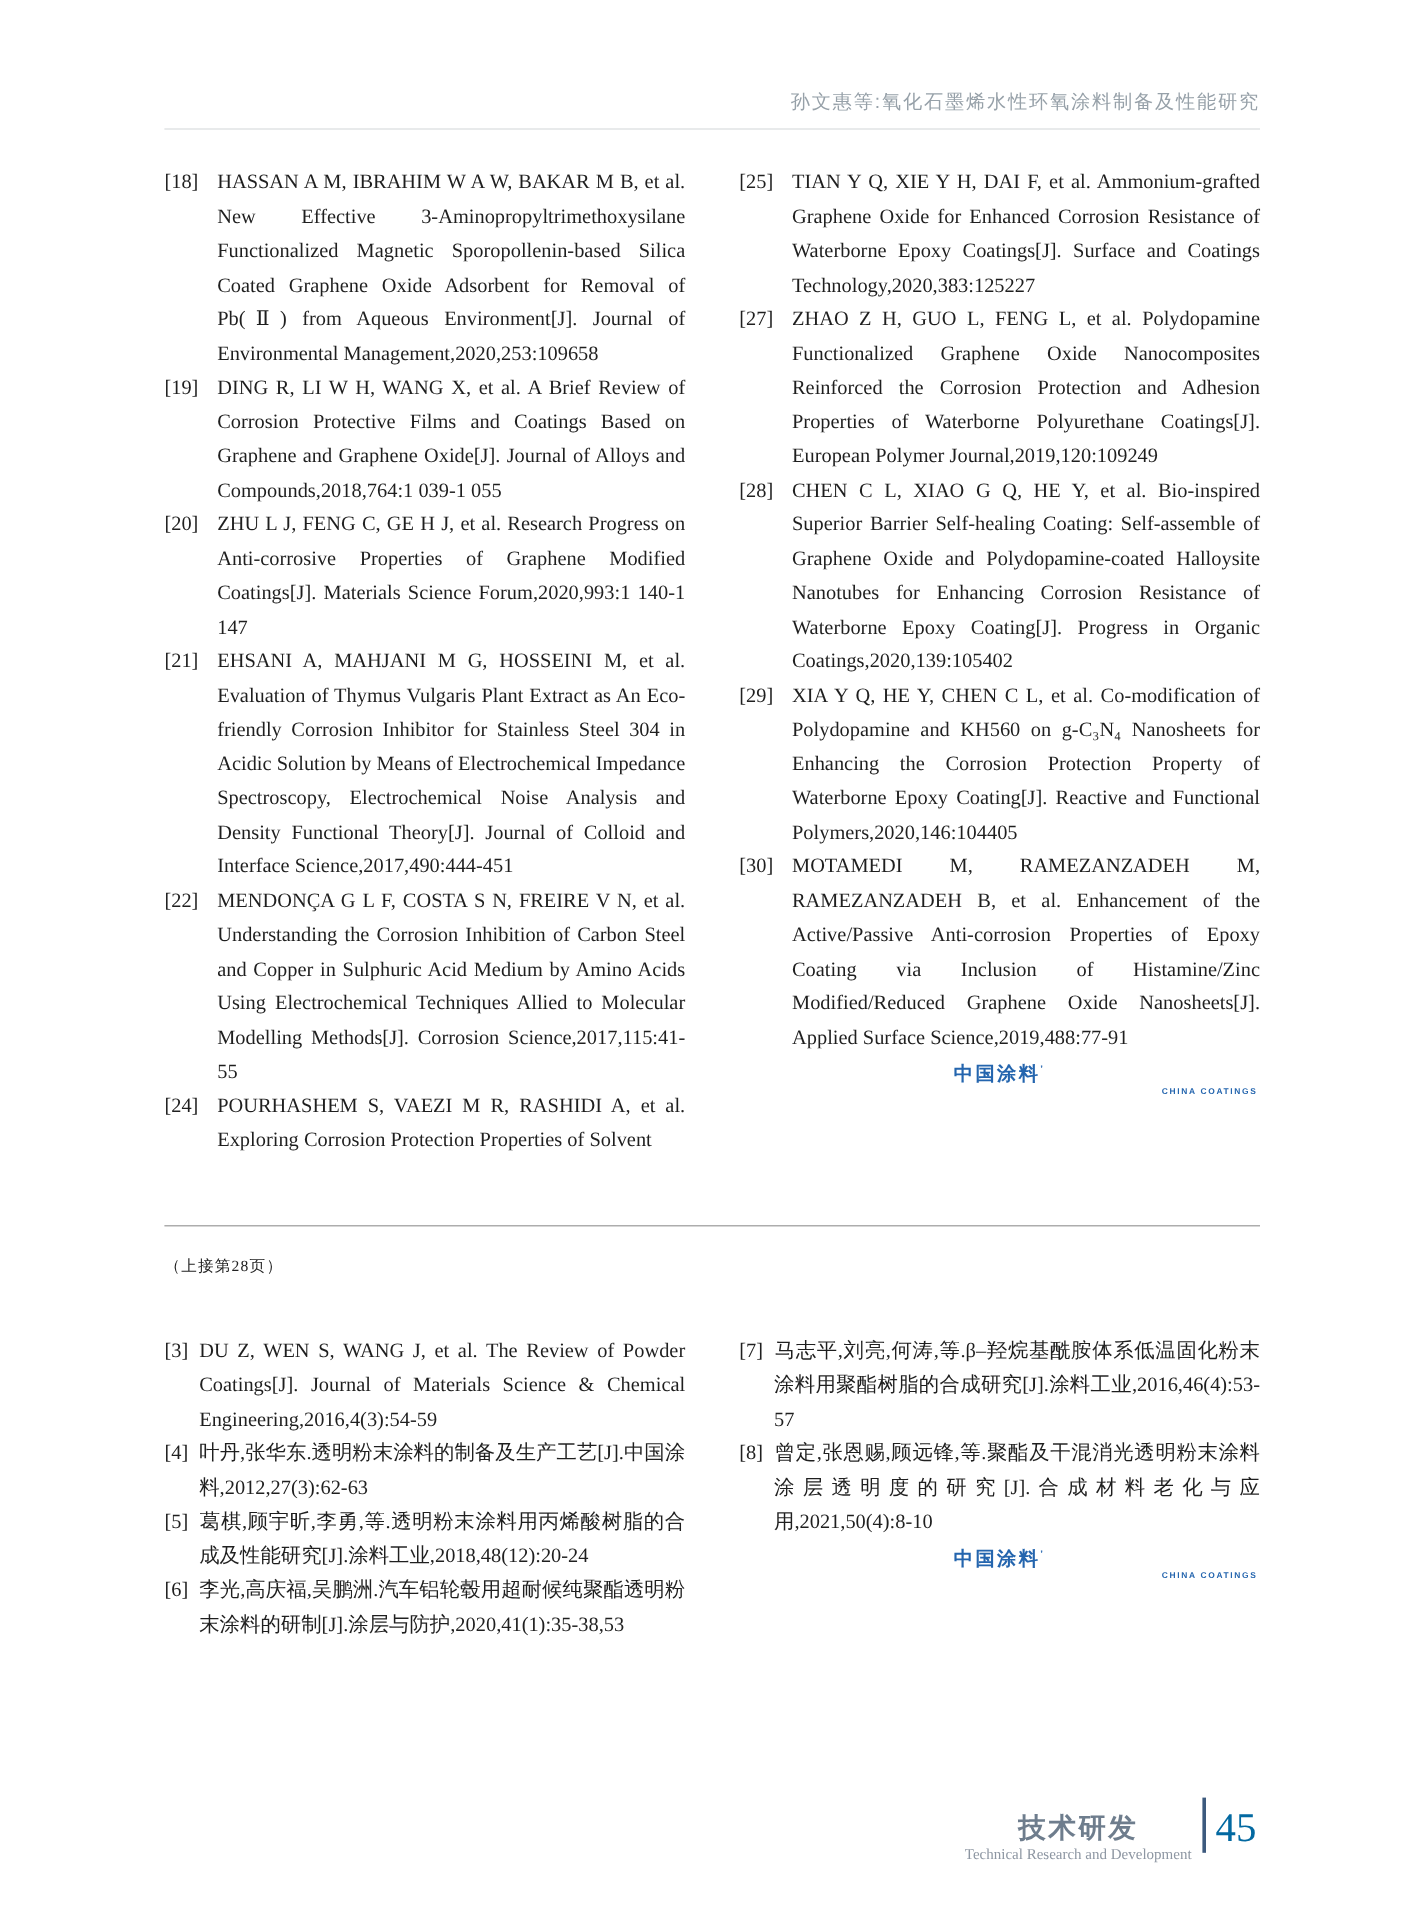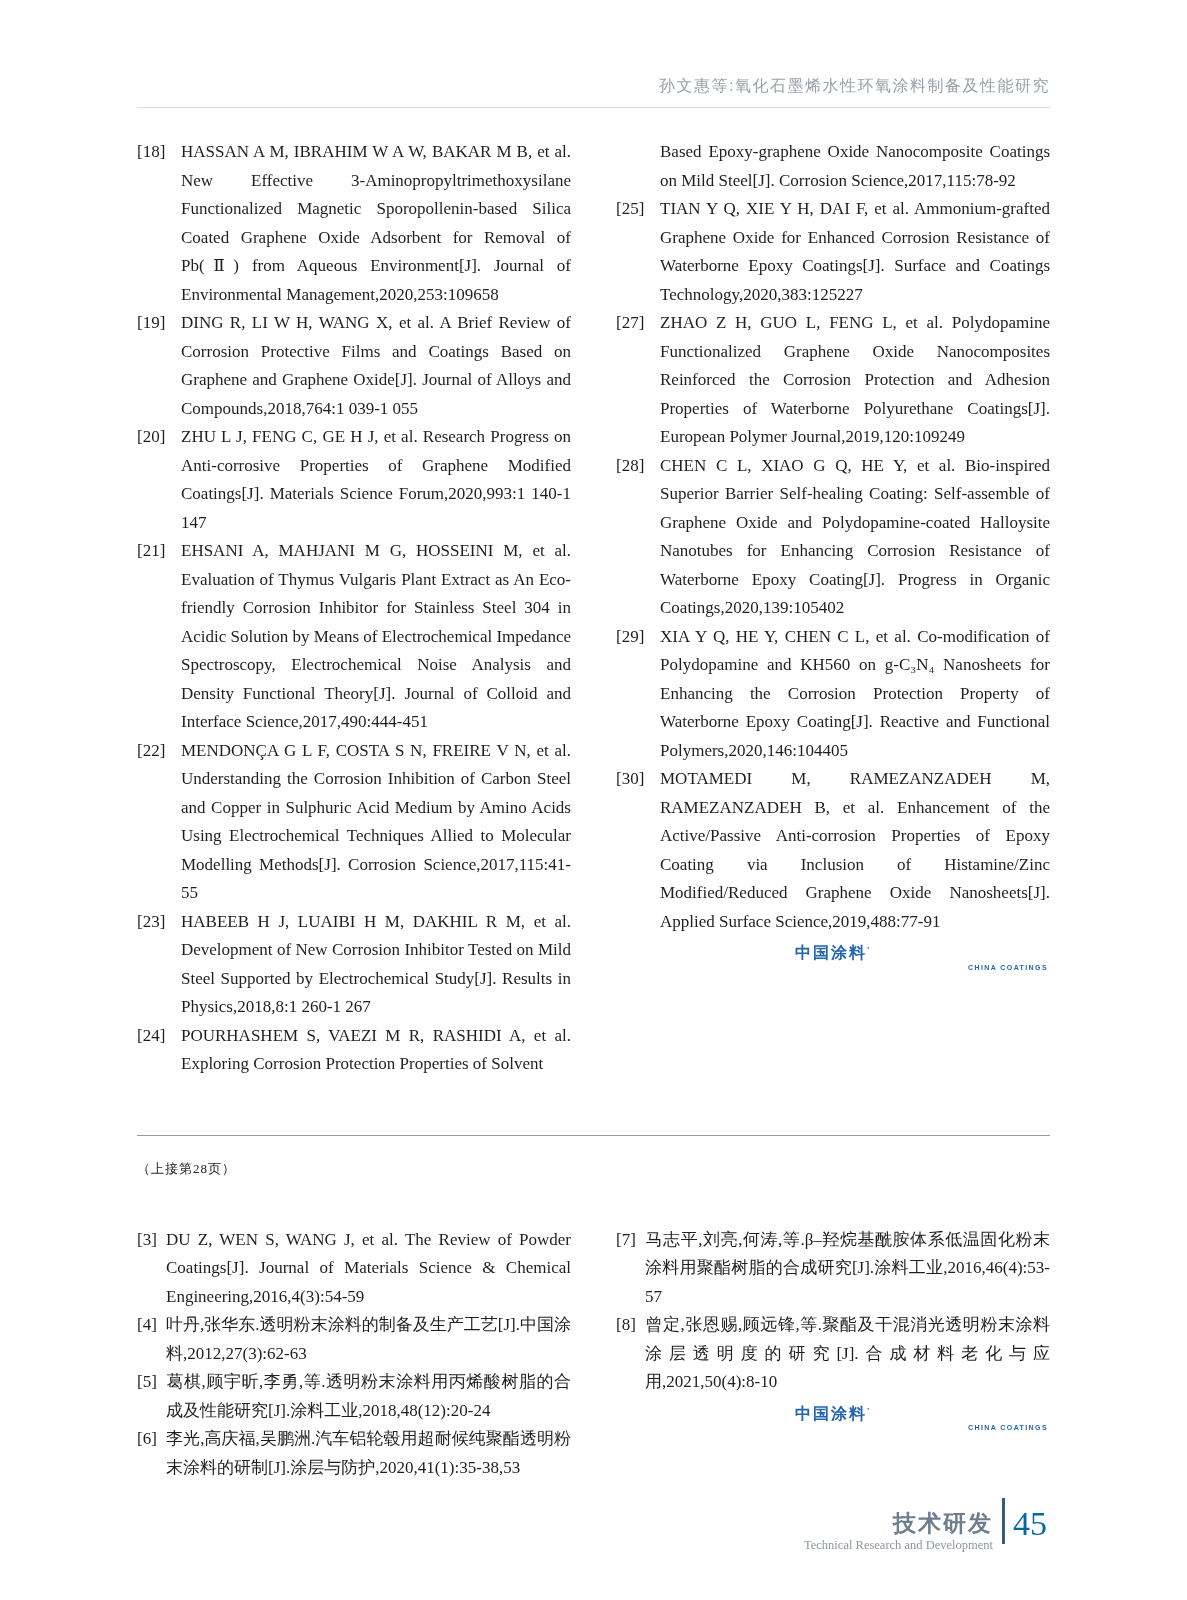--- a/index.html
+++ b/index.html
@@ -73,21 +73,21 @@
   .refs-bottom { margin-top:48px; }
 
   
   .page-footer {
     position:absolute;
     top:1491px;
     right:140px;
     display:flex;
     align-items:center;
   }
-  .footer-left { text-align:right; margin-right:9px;margin-top:20px; }
+  .footer-left { text-align:center; margin-right:9px;margin-top:20px; }
   .footer-cn {
     font-family:"Liberation Sans","DejaVu Sans",sans-serif;
     font-weight:bold;
     font-size:23px;
     letter-spacing:2px;
     color:#6e7d8d;
     line-height:1.1;
   }
   .footer-en {
     font-size:12.5px;
@@ -110,27 +110,25 @@
     </header>
 
     <section class="refs refs-top refs-2digit">
       <div class="col">
         <div>
             <div class="ref"><span class="ref-num">[18]</span><span class="ref-text">HASSAN A M, IBRAHIM W A W, BAKAR M B, et al. New Effective 3-Aminopropyltrimethoxysilane Functionalized Magnetic Sporopollenin-based Silica Coated Graphene Oxide Adsorbent for Removal of Pb(Ⅱ) from Aqueous Environment[J]. Journal of Environmental Management,2020,253:109658</span></div>
             <div class="ref"><span class="ref-num">[19]</span><span class="ref-text">DING R, LI W H, WANG X, et al. A Brief Review of Corrosion Protective Films and Coatings Based on Graphene and Graphene Oxide[J]. Journal of Alloys and Compounds,2018,764:1 039-1 055</span></div>
             <div class="ref"><span class="ref-num">[20]</span><span class="ref-text">ZHU L J, FENG C, GE H J, et al. Research Progress on Anti-corrosive Properties of Graphene Modified Coatings[J]. Materials Science Forum,2020,993:1 140-1 147</span></div>
             <div class="ref"><span class="ref-num">[21]</span><span class="ref-text">EHSANI A, MAHJANI M G, HOSSEINI M, et al. Evaluation of Thymus Vulgaris Plant Extract as An Eco-friendly Corrosion Inhibitor for Stainless Steel 304 in Acidic Solution by Means of Electrochemical Impedance Spectroscopy, Electrochemical Noise Analysis and Density Functional Theory[J]. Journal of Colloid and Interface Science,2017,490:444-451</span></div>
             <div class="ref"><span class="ref-num">[22]</span><span class="ref-text">MENDONÇA G L F, COSTA S N, FREIRE V N, et al. Understanding the Corrosion Inhibition of Carbon Steel and Copper in Sulphuric Acid Medium by Amino Acids Using Electrochemical Techniques Allied to Molecular Modelling Methods[J]. Corrosion Science,2017,115:41-55</span></div>
-            <div class="ref"><span class="ref-num">[23]</span><span class="ref-text">HABEEB H J, LUAIBI H M, DAKHIL R M, et al. Development of New Corrosion Inhibitor Tested on Mild Steel Supported by Electrochemical Study[J]. Results in Physics,2018,8:1 260-1 267</span></div>
             <div class="ref"><span class="ref-num">[24]</span><span class="ref-text">POURHASHEM S, VAEZI M R, RASHIDI A, et al. Exploring Corrosion Protection Properties of Solvent</span></div>
           </div>
       </div>
       <div class="col">
         <div>
-            <div class="ref ref-cont"><span class="ref-text">Based Epoxy-graphene Oxide Nanocomposite Coatings on Mild Steel[J]. Corrosion Science,2017,115:78-92</span></div>
             <div class="ref"><span class="ref-num">[25]</span><span class="ref-text">TIAN Y Q, XIE Y H, DAI F, et al. Ammonium-grafted Graphene Oxide for Enhanced Corrosion Resistance of Waterborne Epoxy Coatings[J]. Surface and Coatings Technology,2020,383:125227</span></div>
             <div class="ref"><span class="ref-num">[27]</span><span class="ref-text">ZHAO Z H, GUO L, FENG L, et al. Polydopamine Functionalized Graphene Oxide Nanocomposites Reinforced the Corrosion Protection and Adhesion Properties of Waterborne Polyurethane Coatings[J]. European Polymer Journal,2019,120:109249</span></div>
             <div class="ref"><span class="ref-num">[28]</span><span class="ref-text">CHEN C L, XIAO G Q, HE Y, et al. Bio-inspired Superior Barrier Self-healing Coating: Self-assemble of Graphene Oxide and Polydopamine-coated Halloysite Nanotubes for Enhancing Corrosion Resistance of Waterborne Epoxy Coating[J]. Progress in Organic Coatings,2020,139:105402</span></div>
             <div class="ref"><span class="ref-num">[29]</span><span class="ref-text">XIA Y Q, HE Y, CHEN C L, et al. Co-modification of Polydopamine and KH560 on g-C₃N₄ Nanosheets for Enhancing the Corrosion Protection Property of Waterborne Epoxy Coating[J]. Reactive and Functional Polymers,2020,146:104405</span></div>
             <div class="ref"><span class="ref-num">[30]</span><span class="ref-text">MOTAMEDI M, RAMEZANZADEH M, RAMEZANZADEH B, et al. Enhancement of the Active/Passive Anti-corrosion Properties of Epoxy Coating via Inclusion of Histamine/Zinc Modified/Reduced Graphene Oxide Nanosheets[J]. Applied Surface Science,2019,488:77-91</span></div>
           </div>
         <div class="logo">
           <div class="logo-cn"><span>中国涂料</span><span class="logo-mark">’</span></div>
           <div class="logo-en">CHINA COATINGS</div>
         </div>

